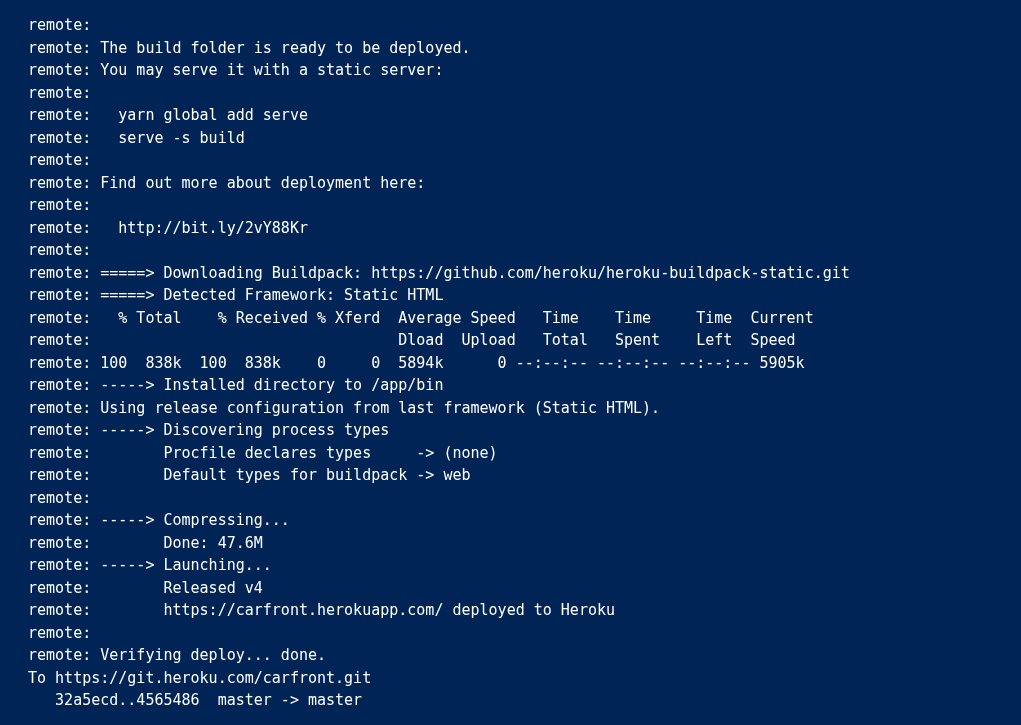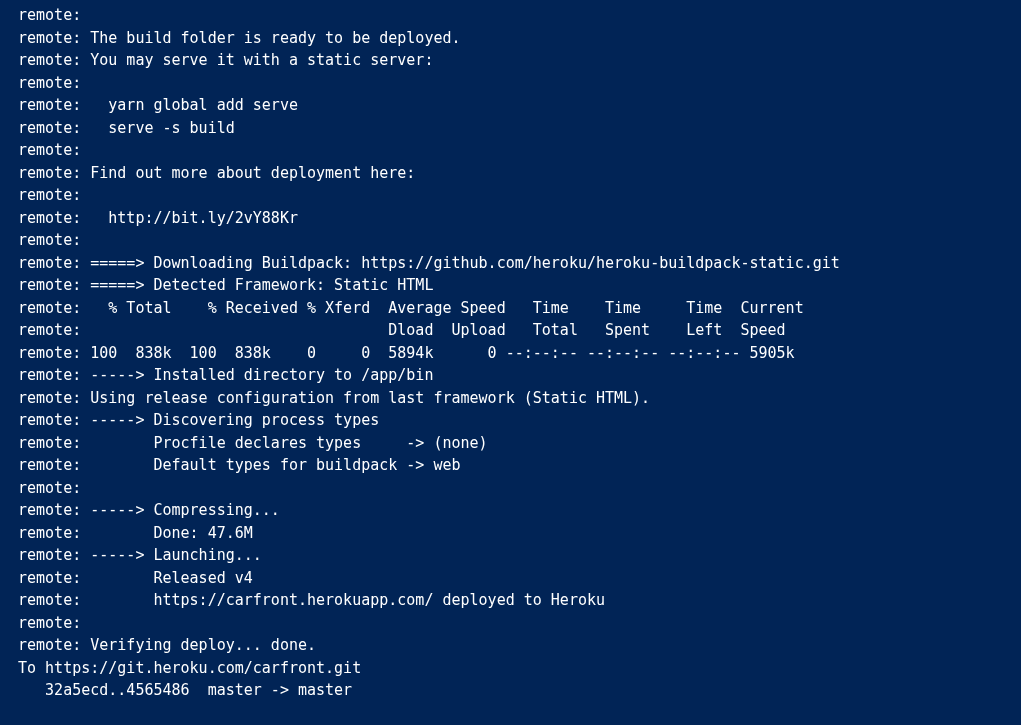--- a/index.html
+++ b/index.html
@@ -8,21 +8,21 @@
     background: #012456;
     color: #ffffff;
     font-family: Consolas, "Lucida Console", Monaco, monospace;
     font-size: 15px;
     line-height: 1.5;
     width: 1021px;
     height: 725px;
     overflow: hidden;
   }
   pre {
-    margin: 2px;
+    margin: 12px;
     padding: 2px 16px;
     white-space: pre;
     font-family: inherit;
     font-size: inherit;
     line-height: inherit;
   }
   .line { display: block; }
 </style>
 </head>
 <body>

